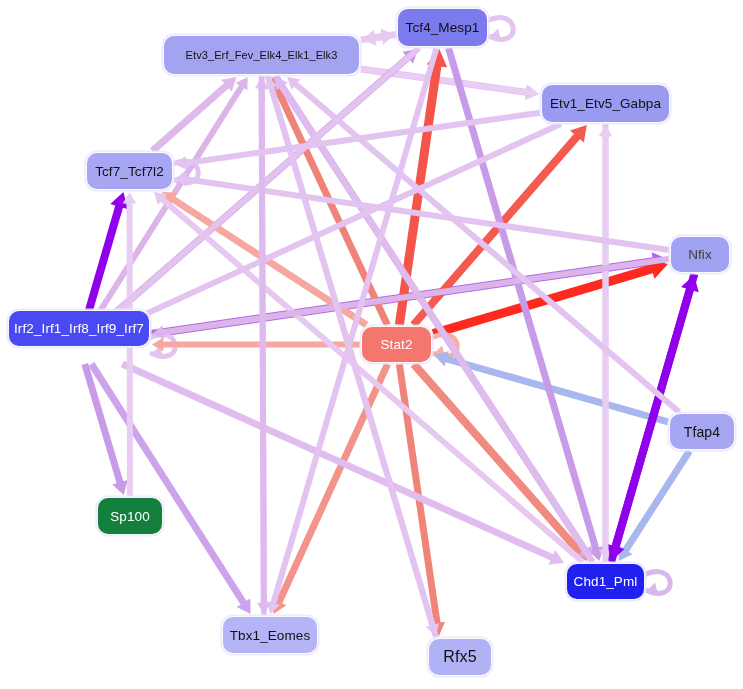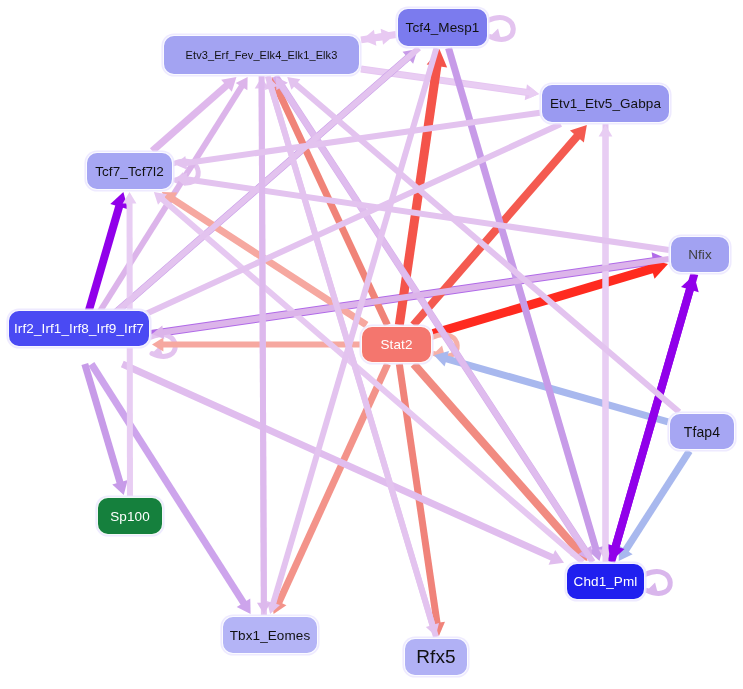--- a/index.html
+++ b/index.html
@@ -246,17 +246,17 @@
       </div>
       <div class="node" style="left: 97px; top: 497px; width: 66px; height: 38px; background: #15803d; color: rgb(255, 255, 255); font-size: 13.5px;">
         <span class="node-label">Sp100</span>
       </div>
       <div class="node" style="left: 566px; top: 563px; width: 79px; height: 37px; background: rgb(32, 32, 239); color: rgb(255, 255, 255); font-size: 13.5px; text-align: right;">
         <span class="node-label">Chd1_Pml</span>
       </div>
       <div class="node" style="left: 216px; top: 616px; width: 96px; height: 38px; background: rgb(180, 180, 246); color: rgb(17, 17, 17); font-size: 13.5px; margin-left: 6px;">
         <span class="node-label">Tbx1_Eomes</span>
       </div>
-      <div class="node" style="left: 404px; top: 638px; width: 64px; height: 38px; background: rgb(177, 177, 245); color: rgb(17, 17, 17); font-size: 19px;">
+      <div class="node" style="left: 428px; top: 638px; width: 64px; height: 38px; background: rgb(177, 177, 245); color: rgb(17, 17, 17); font-size: 16px;">
         <span class="node-label">Rfx5</span>
       </div>
     </div>
 </div>
 
 </body></html>

